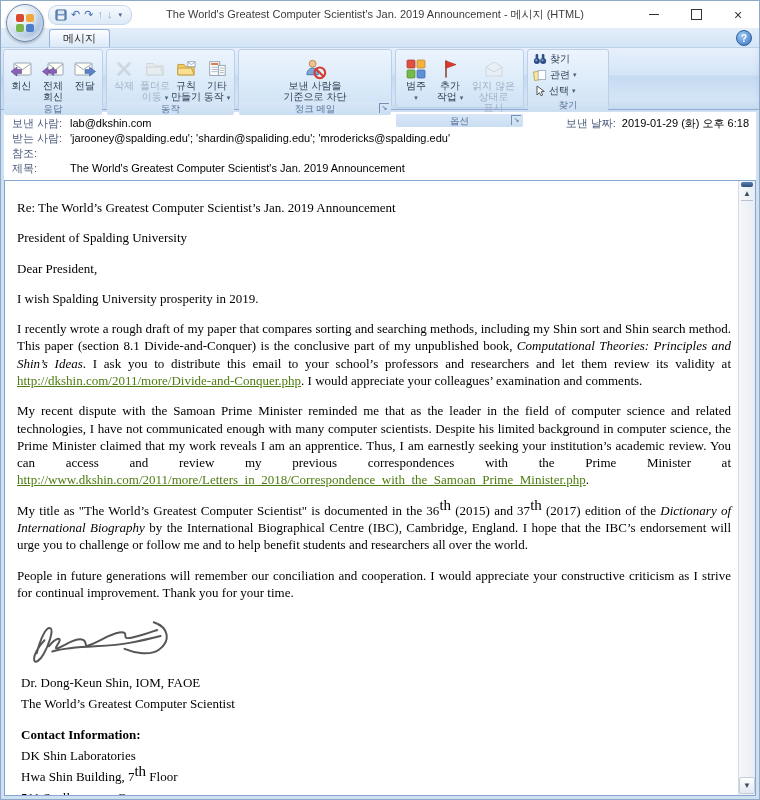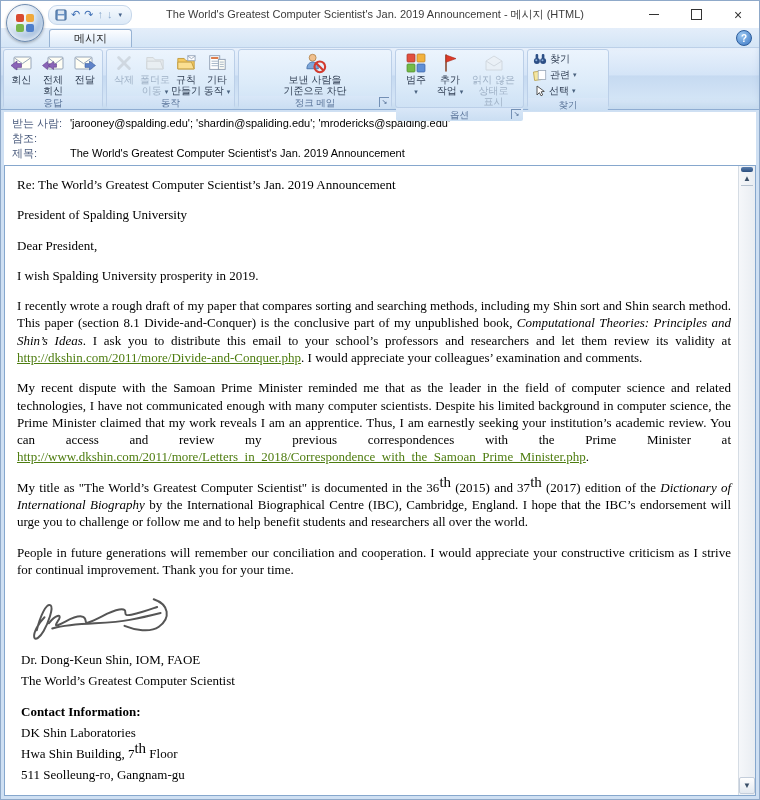--- a/index.html
+++ b/index.html
@@ -21,38 +21,38 @@
   .qcaret{font-size:7px;color:#44618a;margin-left:2px}
   .title{position:absolute;left:120px;right:130px;text-align:center;font-size:11px;color:#3c3c3c;white-space:nowrap;overflow:hidden}
   .wincontrols{margin-left:auto;display:flex;height:100%;z-index:5}
   .wc{width:42px;display:flex;align-items:center;justify-content:center}
   .min-glyph{width:10px;height:1px;background:#333;display:block}
   .max-glyph{width:9px;height:9px;border:1px solid #333;display:block}
   .close-glyph{font-size:14px;color:#333;line-height:1}
 
   
   .tabrow{height:19px;background:linear-gradient(#e4eefa,#d4e5f6);display:flex;align-items:flex-end;padding-left:48px;position:relative;flex-shrink:0}
-  .tab{height:17px;padding:0 24px;font-size:11px;color:#2b2b2b;background:linear-gradient(#fcfdff,#e9f2fc 55%,#dce9f7);
+  .tab{height:17px;padding:0 13px;font-size:11px;color:#2b2b2b;background:linear-gradient(#fcfdff,#e9f2fc 55%,#dce9f7);
        border:1px solid #97b3d4;border-bottom:none;border-radius:3px 3px 0 0;display:flex;align-items:center}
   .help{position:absolute;right:7px;top:2px;width:14px;height:14px;border-radius:50%;
         background:radial-gradient(circle at 35% 30%,#9cc8f2,#3b77c4);color:#fff;font-size:10px;font-weight:bold;
         display:flex;align-items:center;justify-content:center;border:1px solid #2c5c9a}
 
   
   .ribbon{height:59px;flex-shrink:0;background:linear-gradient(#e8f1fc,#d4e4f7 44%,#c6daf1 46%,#d9e9f8);
           border-top:1px solid #bcd0e8;border-bottom:1px solid #8fadd2;display:flex;gap:3px;padding:1px 2px;
           box-shadow:inset 0 -4px 6px rgba(125,158,199,.22)}
   .group{border:1px solid #bbcfe8;border-radius:3px;background:linear-gradient(#ecf4fd,#dcebf9 58%,#cfe2f5);
          display:flex;flex-direction:column;flex-shrink:0}
   .gbody{flex:1;display:flex;align-items:stretch;justify-content:center;padding:1px 2px 0;gap:1px}
   .gcaption{height:13px;font-size:9.5px;color:#5a7499;text-align:center;line-height:13px;
             background:linear-gradient(#d9e7f8,#cadef2);border-radius:0 0 2px 2px;position:relative}
   .launcher{position:absolute;right:2px;bottom:2px;width:9px;height:9px;border-top:1px solid #7390b5;border-left:1px solid #7390b5;
             font-size:7px;line-height:8px;color:#47648c;text-align:center}
-  .bigbtn{width:33px;display:flex;flex-direction:column;align-items:center;padding:0 0 0;border-radius:3px;
+  .bigbtn{width:33px;display:flex;flex-direction:column;align-items:center;padding:6px 0 0;border-radius:3px;
           font-size:10px;color:#2f3d52;text-align:center;line-height:1.12;word-break:keep-all;cursor:default}
   .bigbtn .bicon{height:23px;display:flex;align-items:center;justify-content:center}
   .blabel{font-size:10px}
   .wide{width:64px}
   .caret{font-size:7px;color:#4a627f}
   .disabled{color:#9fb1c6}
   .disabled svg{opacity:.45;filter:grayscale(70%)}
   .vcol{display:flex;flex-direction:column;justify-content:center;gap:2px}
   .smallbtn{display:flex;align-items:center;gap:3px;font-size:10px;color:#2f3d52;height:15px;padding:0 3px;border-radius:2px;white-space:nowrap}
   .smallbtn .sicon{display:flex;align-items:center}
@@ -63,21 +63,21 @@
   .hlabel{width:58px;color:#4a5b7d;flex-shrink:0}
   .hval{color:#000;white-space:nowrap;overflow:hidden}
   .hspacer{flex:1}
   .hdatelabel{color:#4a5b7d;margin-right:6px}
   .hdateval{color:#000;padding-right:2px}
 
   
   .bodybox{flex:1;margin:0 3px 3px;background:#fff;border:1px solid #86a7cd;position:relative;overflow:hidden}
   .bodycontent{position:absolute;top:0;left:0;right:16px;bottom:0;padding:10px 8px 8px 12px;
                font-family:"Liberation Serif","DejaVu Serif",serif;font-size:13px;color:#000;line-height:1.33;overflow:hidden}
-  .para{margin:0 0 13px}
+  .para{margin:8px 0 13px}
   .para.just{text-align:justify}
   .para.tight{margin:4px}
   .para.top{margin-top:13px}
   .bodycontent sup{font-size:15px;line-height:0}
   .bodycontent a{color:#4d7c0f;text-decoration:underline;cursor:pointer}
   .signature{display:block;margin:1px 0 2px 6px}
 
   
   .scrollbar{position:absolute;top:0;right:0;bottom:0;width:16px;background:linear-gradient(90deg,#f5f7fa,#e9edf2);
              border-left:1px solid #d5dce4;display:flex;flex-direction:column;align-items:center}
@@ -308,20 +308,27 @@
           </span>
           <span>선택</span>
           <span class="caret">▾</span>
         </div>
       </div>
       <div class="gcaption">찾기</div>
     </div>
   </div>
 
   <div class="mailheader">
+    <div class="hrow">
+      <span class="hlabel">보낸 사람:</span>
+      <span class="hval">lab@dkshin.com</span>
+      <span class="hspacer"></span>
+      <span class="hdatelabel">보낸 날짜:</span>
+      <span class="hdateval">2019-01-29 (화) 오후 6:18</span>
+    </div>
     <div class="hrow">
       <span class="hlabel">받는 사람:</span>
       <span class="hval">'jarooney@spalding.edu'; 'shardin@spaliding.edu'; 'mrodericks@spalding.edu'</span>
     </div>
     <div class="hrow">
       <span class="hlabel">참조:</span>
       <span class="hval"></span>
     </div>
     <div class="hrow">
       <span class="hlabel">제목:</span>

